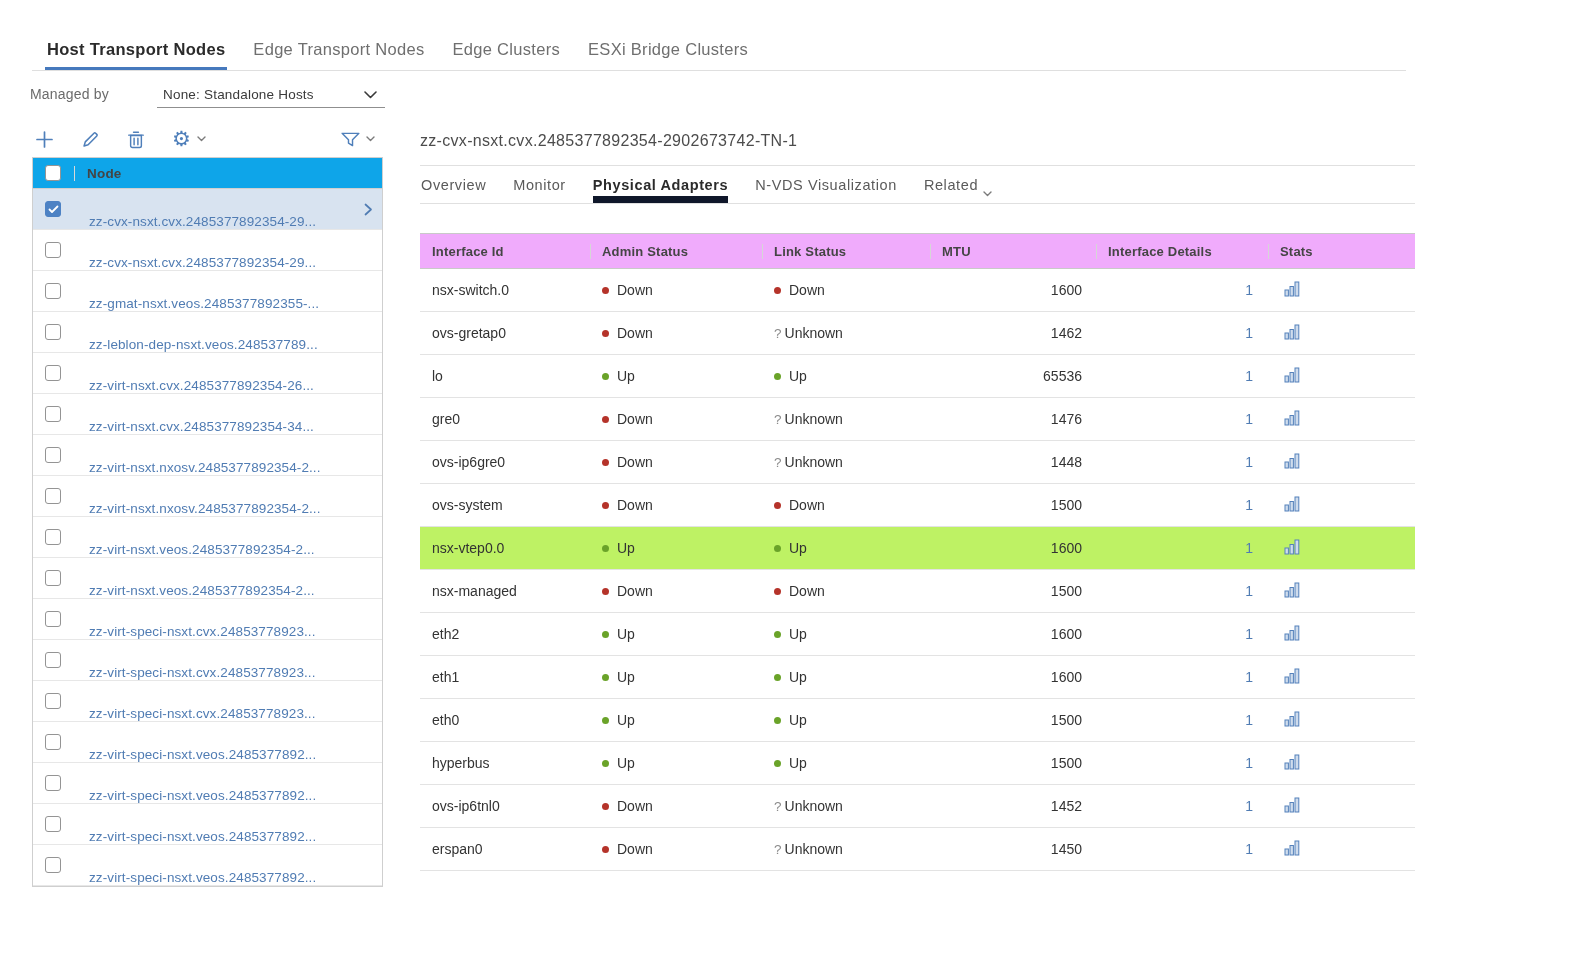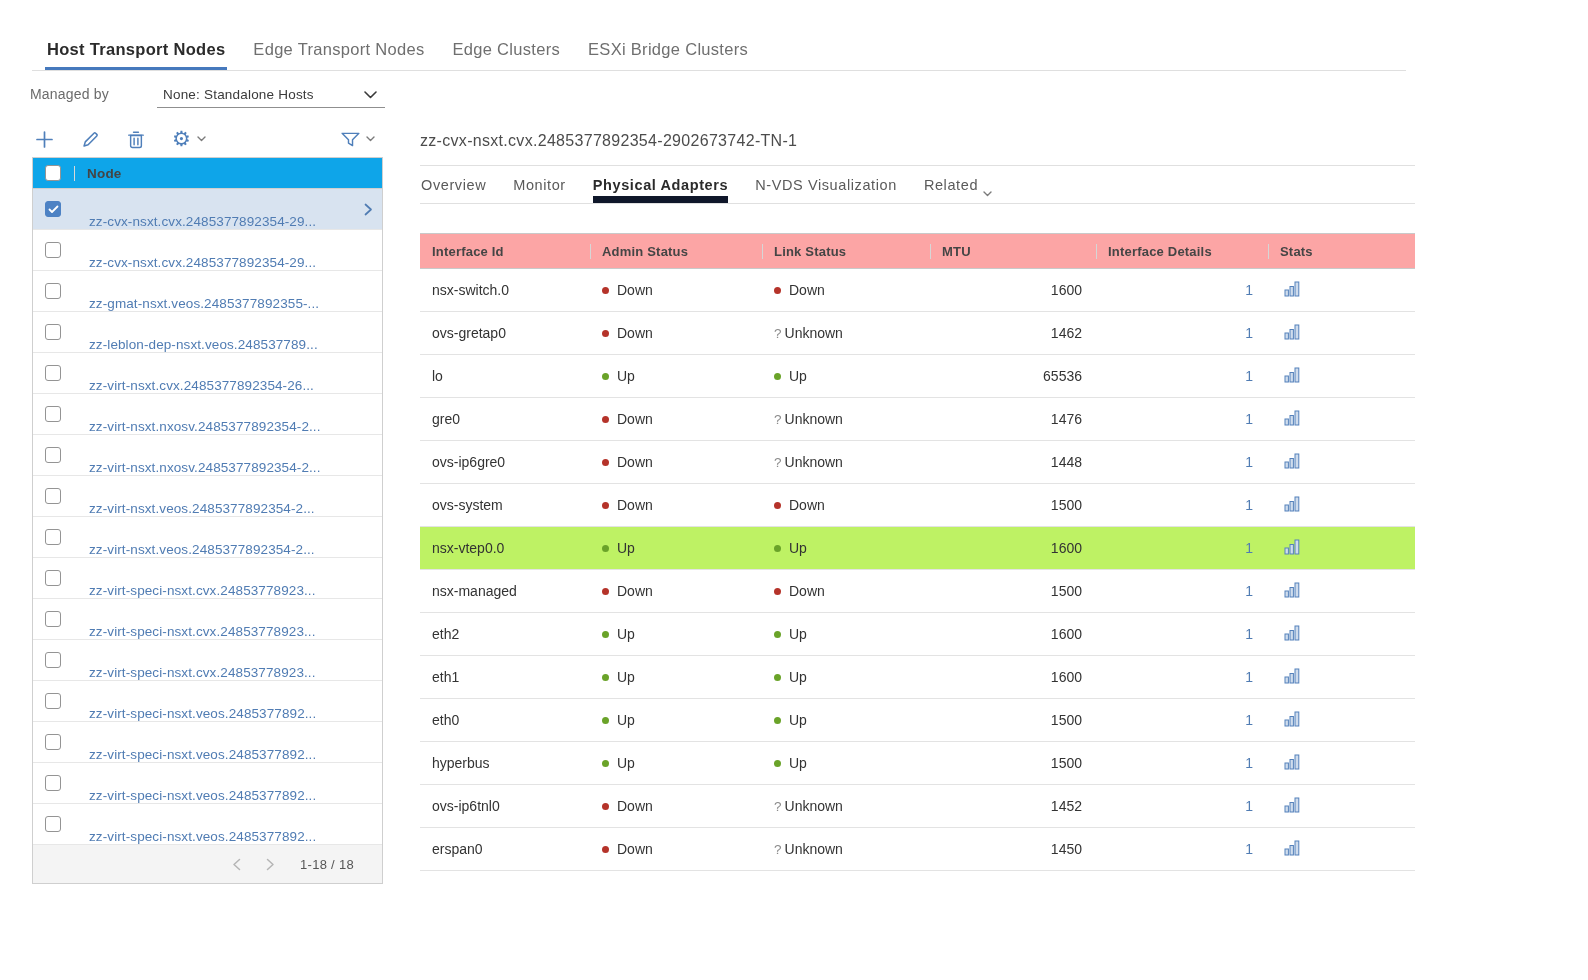--- a/index.html
+++ b/index.html
@@ -52,21 +52,21 @@
   #title-line { position:absolute; top:165px; left:420px; width:995px; height:1px; background:#e0e0e0; }
   #det-tabs { position:absolute; top:177px; left:421px; display:flex; gap:27px; height:27px; }
   .det-tab { font-size:14.5px; letter-spacing:.6px; color:#5a5a5a; padding-bottom:6px;
     white-space:nowrap; cursor:pointer; display:flex; align-items:flex-start; }
   .det-tab.active { color:#2b2b2b; font-weight:700; border-bottom:8px solid #0f172a; }
   .det-tab .caret { margin-left:5px; margin-top:7px; }
   #tabs-line { position:absolute; top:203px; left:420px; width:995px; height:1px; background:#e0e0e0; }
 
   
   #adapters-table { position:absolute; top:233px; left:420px; width:995px; }
-  #thead { display:flex; height:36px; background:#fca5a5; border-top:1px solid #c9c9c9;
+  #thead { display:flex; height:36px; background:#f0abfc; border-top:1px solid #c9c9c9;
     border-bottom:1px solid #c9c9c9; align-items:flex-end; font-size:13px; font-weight:700;
     color:#454545; letter-spacing:.2px; }
   .hc { position:relative; padding-left:12px; height:100%; display:flex; align-items:center; }
   .hc:not(:first-child)::before { content:""; position:absolute; left:0; top:10px; width:1px; height:15px; background:#d6d6d6; }
   .w1{width:170px;} .w2{width:172px;} .w3{width:168px;} .w4{width:166px;} .w5{width:172px;} .w6{width:147px;}
   .t-row { display:flex; height:43px; align-items:center; border-bottom:1px solid #e3e3e3;
     font-size:14px; color:#333; background:#fff; }
   .t-row.highlight { background:#bef264; }
   .c { padding-left:12px; display:flex; align-items:center; }
   .c.num { display:block; text-align:right; padding-left:0; padding-right:14px; line-height:43px; }
@@ -173,20 +173,24 @@
       <div class="side-row">
         <span class="cb"></span>
         <span class="node-link">zz-leblon-dep-nsxt.veos.248537789...</span>
       </div>
       <div class="side-row">
         <span class="cb"></span>
         <span class="node-link">zz-virt-nsxt.cvx.2485377892354-26...</span>
       </div>
       <div class="side-row">
         <span class="cb"></span>
+        <span class="node-link">zz-virt-nsxt.cvx.2485377892354-34...</span>
+      </div>
+      <div class="side-row">
+        <span class="cb"></span>
         <span class="node-link">zz-virt-nsxt.nxosv.2485377892354-2...</span>
       </div>
       <div class="side-row">
         <span class="cb"></span>
         <span class="node-link">zz-virt-nsxt.nxosv.2485377892354-2...</span>
       </div>
       <div class="side-row">
         <span class="cb"></span>
         <span class="node-link">zz-virt-nsxt.veos.2485377892354-2...</span>
       </div>
@@ -216,33 +220,20 @@
       </div>
       <div class="side-row">
         <span class="cb"></span>
         <span class="node-link">zz-virt-speci-nsxt.veos.2485377892...</span>
       </div>
       <div class="side-row">
         <span class="cb"></span>
         <span class="node-link">zz-virt-speci-nsxt.veos.2485377892...</span>
       </div>
     </div>
-  <div id="side-footer">
-    <span class="pg-btn">
-      <svg width="9" height="13" viewBox="0 0 9 13">
-          <polyline points="7.5,1.5 2,6.5 7.5,11.5" fill="none" stroke="#b5b5b5" stroke-width="1.5" stroke-linecap="round" stroke-linejoin="round"></polyline>
-        </svg>
-    </span>
-    <span class="pg-btn">
-      <svg width="9" height="13" viewBox="0 0 9 13">
-          <polyline points="1.5,1.5 7,6.5 1.5,11.5" fill="none" stroke="#b5b5b5" stroke-width="1.5" stroke-linecap="round" stroke-linejoin="round"></polyline>
-        </svg>
-    </span>
-    <span id="pg-range">1-18 / 18</span>
-  </div>
 </div>
 
 <div id="detail-title">zz-cvx-nsxt.cvx.2485377892354-2902673742-TN-1</div>
 <div id="title-line"></div>
 <div id="det-tabs">
     <div class="det-tab">
       <span>Overview</span>
     </div>
     <div class="det-tab">
       <span>Monitor</span>

